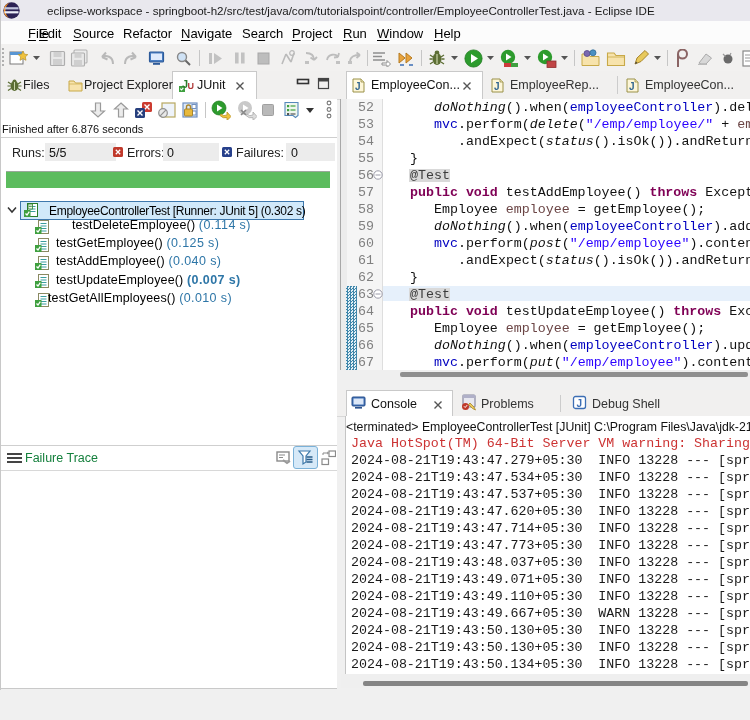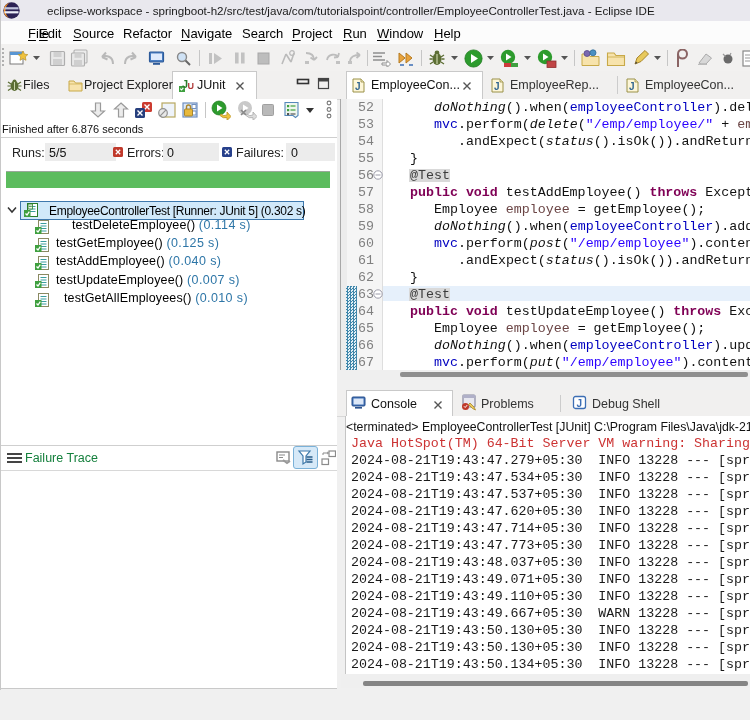--- a/index.html
+++ b/index.html
@@ -336,28 +336,28 @@
       <rect x="1" y="8" width="6.5" height="7" fill="#3fa03f"></rect>
       <path d="M2.5 11.5 L4 13 L6.3 9.7" stroke="#fff" stroke-width="1.3" fill="none"></path>
     </svg>
     <div class="abs ui" style="left:56px;top:254px;color:#000;letter-spacing:0.15px;">testAddEmployee() <span style="color:#2e76a7;letter-spacing:0.4px;">(0.040 s)</span></div>
     <svg class="abs" style="left:34px;top:273px" width="16" height="16" viewBox="0 0 16 16">
       <rect x="4.5" y="1.5" width="10" height="13" fill="#fff" stroke="#8a8a62" stroke-width="1"></rect>
       <path d="M6.5 4.5 h6 M6.5 7 h6 M6.5 9.5 h6 M6.5 12 h6" stroke="#3b9e9e" stroke-width="1"></path>
       <rect x="1" y="8" width="6.5" height="7" fill="#3fa03f"></rect>
       <path d="M2.5 11.5 L4 13 L6.3 9.7" stroke="#fff" stroke-width="1.3" fill="none"></path>
     </svg>
-    <div class="abs ui" style="left:56px;top:272.5px;color:#000;letter-spacing:0.15px;">testUpdateEmployee() <span style="color:#2e76a7;letter-spacing:0.4px;">(0.007 s)</span></div>
+    <div class="abs ui" style="left:56px;top:272.5px;color:#000;letter-spacing:0.15px;">testUpdateEmployee() <span style="color:#2e76a7;letter-spacing:0.4px;font-weight:bold;">(0.007 s)</span></div>
     <svg class="abs" style="left:34px;top:291.5px" width="16" height="16" viewBox="0 0 16 16">
       <rect x="4.5" y="1.5" width="10" height="13" fill="#fff" stroke="#8a8a62" stroke-width="1"></rect>
       <path d="M6.5 4.5 h6 M6.5 7 h6 M6.5 9.5 h6 M6.5 12 h6" stroke="#3b9e9e" stroke-width="1"></path>
       <rect x="1" y="8" width="6.5" height="7" fill="#3fa03f"></rect>
       <path d="M2.5 11.5 L4 13 L6.3 9.7" stroke="#fff" stroke-width="1.3" fill="none"></path>
     </svg>
-    <div class="abs ui" style="left:64px;top:291px;color:#000;letter-spacing:0.15px;">testGetAllEmployees() <span style="color:#2e76a7;letter-spacing:0.4px;">(0.010 s)</span></div>
+    <div class="abs ui" style="left:48px;top:291px;color:#000;letter-spacing:0.15px;">testGetAllEmployees() <span style="color:#2e76a7;letter-spacing:0.4px;">(0.010 s)</span></div>
   </div>
 
 <div class="abs" style="left:0;top:445px;width:337px;height:1px;background:#cfcfcf;"></div>
 <svg class="abs" style="left:7px;top:452px" width="15" height="12" viewBox="0 0 15 12">
   <path d="M0 2 h15 M0 6 h15 M0 10 h15" stroke="#444" stroke-width="1.8"></path>
 </svg>
 <div class="abs ui" style="left:25px;top:451px;color:#15803d;">Failure Trace</div>
 <svg class="abs" style="left:276px;top:451px" width="15" height="15" viewBox="0 0 15 15">
   <rect x="1" y="1" width="12" height="9" fill="none" stroke="#8a8a8a" stroke-width="1.4"></rect>
   <path d="M3 4 h6 M3 6.5 h4" stroke="#8a8a8a" stroke-width="1.2"></path>

